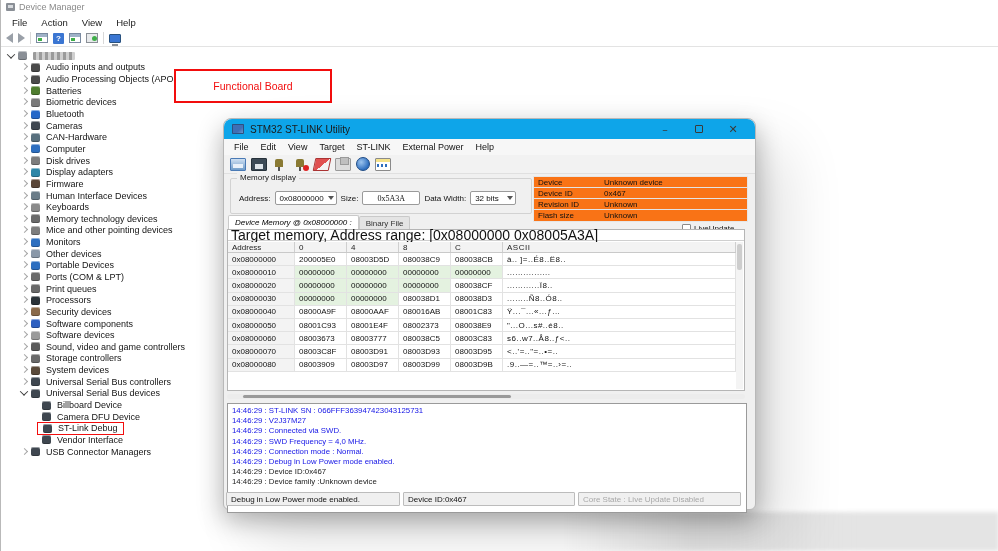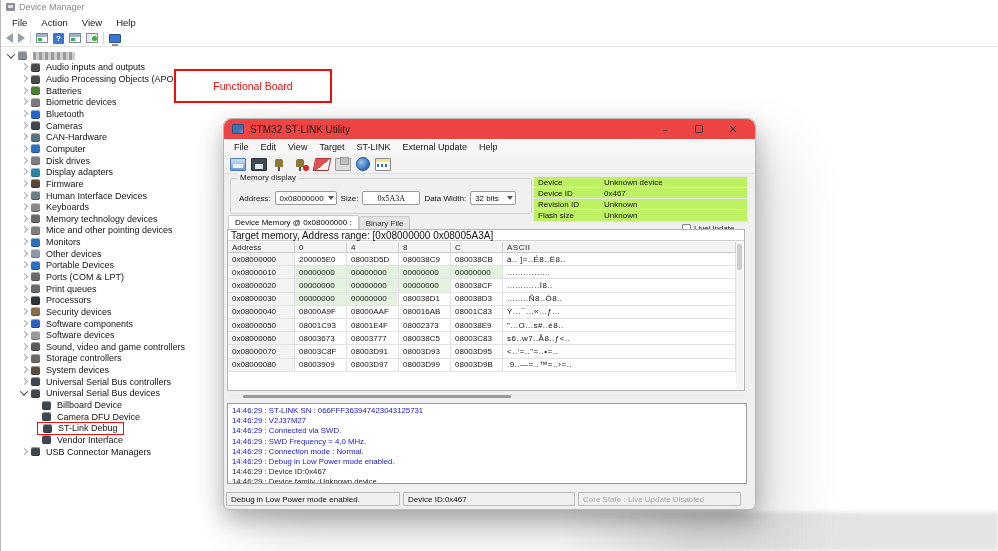--- a/index.html
+++ b/index.html
@@ -45,21 +45,21 @@
 
   
   .anno-box{position:absolute;left:173px;top:69px;width:158px;height:34px;border:2px solid #f20d0d;
     display:flex;align-items:center;justify-content:center;background:#fff;}
   .anno-box span{color:#f20d0d;font-size:10.5px;}
 
   
   #stlink{position:absolute;left:222px;top:118px;width:533px;height:392px;background:#f0f0f0;
     border-radius:8px 8px 6px 6px;border:1px solid #b8b8b8;
     box-shadow:0 10px 26px rgba(0,0,0,.30), 30px 30px 60px rgba(0,0,0,.12);}
-  .sl-titlebar{height:20px;display:flex;align-items:center;background:#ef4444;border-radius:8px 8px 0 0;padding:0 8px;gap:6px;}
+  .sl-titlebar{height:20px;display:flex;align-items:center;background:#0ea5e9;border-radius:8px 8px 0 0;padding:0 8px;gap:6px;}
   .sl-appicon{width:12px;height:10px;background:linear-gradient(135deg,#3f6fb5 60%,#7aa0d0);border-radius:1px;box-shadow:inset 0 0 0 1px #2d507f;}
   .sl-title{font-size:10px;color:#1a1a1a;flex:1;}
   .capbtn{width:28px;height:18px;display:flex;align-items:center;justify-content:center;font-size:11px;color:#3a3a3a;font-family:"DejaVu Sans",sans-serif;}
   .capbtn .sq{width:8px;height:8px;border:1px solid #3a3a3a;border-radius:1px;display:block;}
   .sl-menubar{height:16px;display:flex;align-items:center;background:#f7f7f7;font-size:9px;color:#111;padding-left:4px;}
   .sl-menubar span{padding:1px 6px;}
   .sl-toolbar{height:19px;display:flex;align-items:center;gap:5px;background:#f2f2f2;padding-left:6px;border-bottom:1px solid #e0e0e0;}
   .sli{width:16px;height:13px;position:relative;border-radius:1px;}
   .sli.open{background:linear-gradient(#cfe0f2,#6f9cc9);border:1px solid #4a7ab5;}
   .sli.open:after{content:"";position:absolute;left:2px;top:5px;right:2px;height:4px;background:#e9f1fa;}
@@ -80,52 +80,52 @@
 
   .sl-client{position:absolute;left:0;right:0;top:55px;bottom:0;font-size:8px;color:#111;}
 
   .membox{position:absolute;left:6px;top:4px;width:302px;height:36px;border:1px solid #d2d2d2;border-radius:2px;}
   .membox legend{position:absolute;top:-6px;left:6px;background:#f0f0f0;padding:0 3px;font-size:8px;color:#222;}
   .memrow{position:absolute;left:0;top:12px;display:flex;align-items:center;gap:4px;padding-left:8px;width:100%;}
   .combo{height:14px;background:#fff;border:1px solid #9a9a9a;border-radius:2px;display:flex;align-items:center;padding:0 2px 0 4px;gap:3px;}
   .combo .arr{width:0;height:0;border:3px solid transparent;border-top:4px solid #555;margin-top:3px;}
   .txtin{height:14px;background:#fff;border:1px solid #9a9a9a;border-radius:2px;display:flex;align-items:center;justify-content:center;font-family:Liberation Serif, serif;}
 
-  .devinfo{position:absolute;left:309px;top:2px;width:215px;height:46px;background:#bef264;border:1px solid #e6e6e6;}
+  .devinfo{position:absolute;left:309px;top:2px;width:215px;height:46px;background:#f97316;border:1px solid #e6e6e6;}
   .devinfo .dirow{display:flex;height:11px;align-items:center;border-bottom:1px solid #e3e3e3;padding-left:4px;}
   .devinfo .dirow:last-child{border-bottom:none;}
   .devinfo .dil{width:66px;color:#111;}
   .devinfo .div{color:#111;}
 
   .liveupd{position:absolute;left:458px;top:50px;display:flex;align-items:center;gap:3px;}
   .cb{width:9px;height:9px;border:1px solid #8a8a8a;background:#fff;border-radius:1px;}
 
   .tabstrip{position:absolute;left:4px;top:41px;display:flex;align-items:flex-end;height:14px;}
   .tab{height:13px;display:flex;align-items:center;padding:0 6px;border:1px solid #c9c9c9;border-bottom:none;background:#e4e4e4;font-size:8px;color:#333;border-radius:2px 2px 0 0;}
-  .tab.sel{background:#fff;height:14px;color:#000;}
+  .tab.sel{background:#fff;height:14px;color:#000;font-style:italic;}
 
   .memtable{position:absolute;left:3px;top:55px;width:518px;height:162px;background:#fff;border:1px solid #b5b5b5;}
-  .tm-caption{height:11px;display:flex;align-items:center;padding-left:3px;border-bottom:1px solid #cfcfcf;font-size:10px;color:#111;background:#fff;}
+  .tm-caption{height:11px;display:flex;align-items:center;padding-left:3px;border-bottom:1px solid #cfcfcf;font-size:14px;color:#111;background:#fff;}
   .grid{position:absolute;left:0;right:8px;top:12px;bottom:0;}
   .grow{display:flex;height:13.2px;border-bottom:1px solid #e2e2e2;}
   .grow.head{height:11px;background:#f3f3f3;border-bottom:1px solid #c9c9c9;}
   .gcell{border-right:1px solid #e2e2e2;display:flex;align-items:center;padding-left:4px;overflow:hidden;white-space:nowrap;}
   .grow.head .gcell{border-right:1px solid #cfcfcf;color:#222;}
   .c-addr{width:67px;background:#f3f3f3;flex:0 0 auto;}
   .grow.head .c-addr{background:#f3f3f3;}
   .c-val{width:52px;flex:0 0 auto;}
   .c-ascii{flex:1;letter-spacing:.5px;}
   .zero{background:#e4f2e0;}
   .vscroll{position:absolute;right:1px;top:12px;bottom:1px;width:7px;background:#f4f4f4;}
   .vscroll:after{content:"";position:absolute;left:1px;top:2px;width:5px;height:26px;background:#cdcdcd;border-radius:2px;}
 
   .hscroll{position:absolute;left:3px;top:220px;width:518px;height:5px;background:#ececec;border-radius:2px;}
   .hscroll .thumb{position:absolute;left:16px;top:1px;width:268px;height:3px;background:#9a9a9a;border-radius:2px;}
 
-  .logbox{position:absolute;left:3px;top:229px;width:520px;height:81px;background:#fff;border:1px solid #9a9a9a;padding:2px 4px;overflow:hidden;}
+  .logbox{position:absolute;left:3px;top:229px;width:520px;height:110px;background:#fff;border:1px solid #9a9a9a;padding:2px 4px;overflow:hidden;}
   .logline{font-size:7.8px;line-height:10.2px;white-space:nowrap;}
   .logline.blue{color:#1414e6;}
   .logline.black{color:#1a1a1a;}
 
   .statusbar{position:absolute;left:2px;bottom:3px;display:flex;gap:3px;border-radius:6px;}
   .seg{height:14px;border:1px solid #bcbcbc;background:#f0f0f0;display:flex;align-items:center;padding-left:4px;font-size:8px;color:#111;border-radius:1px;}
   .seg.s1{width:174px;}.seg.s2{width:172px;}.seg.s3{width:163px;color:#a8a8a8;}
 
   
   .bg-shadow{position:absolute;left:560px;top:512px;width:438px;height:39px;
@@ -355,21 +355,21 @@
           <span class="sq"></span>
         </span>
       <span class="capbtn">✕</span>
     </div>
     <div class="sl-menubar" id="sl-menus">
         <span>File</span>
         <span>Edit</span>
         <span>View</span>
         <span>Target</span>
         <span>ST-LINK</span>
-        <span>External Update</span>
+        <span>External Power</span>
         <span>Help</span>
       </div>
     <div class="sl-toolbar" id="sl-toolbar">
         <span class="sli open"></span>
         <span class="sli save"></span>
         <span class="sli plug"></span>
         <span class="sli plug dis">
           <i></i>
         </span>
         <span class="sli erase"></span>

